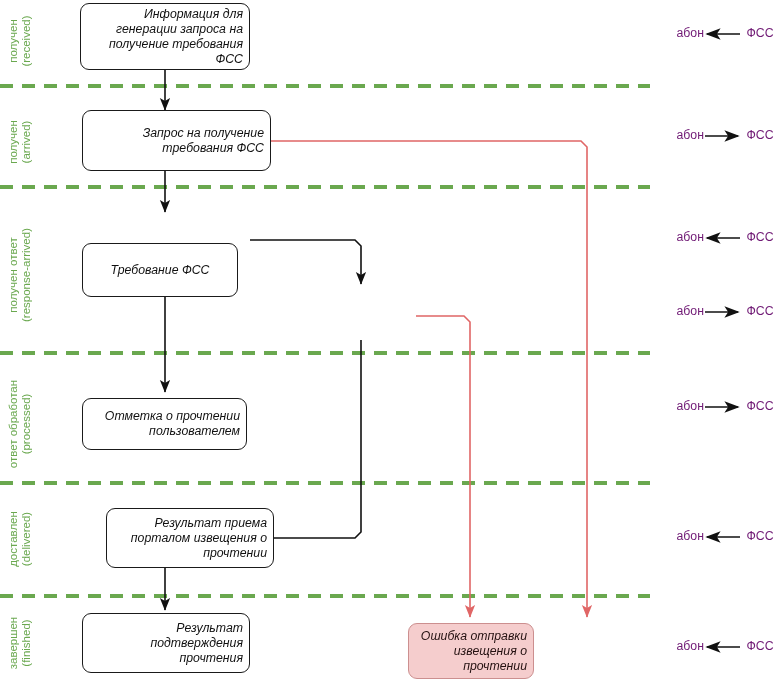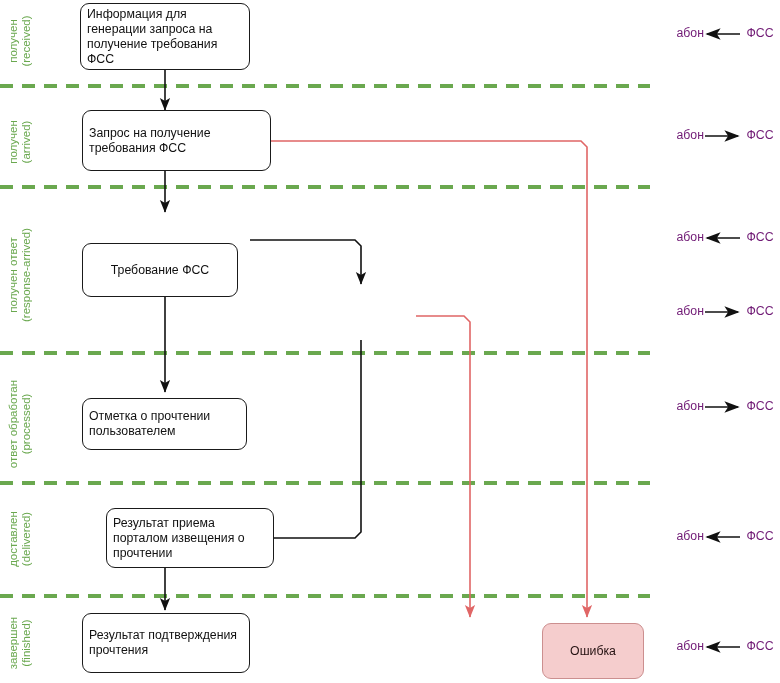--- a/index.html
+++ b/index.html
@@ -24,29 +24,30 @@
     width: 780px;
     height: 683px;
     pointer-events: none;
   }
   .node {
     position: absolute;
     box-sizing: border-box;
     display: flex;
     align-items: center;
     justify-content: center;
-    text-align: left;
+    text-align: right;
     border: 1.4px solid #1a1a1a;
     border-radius: 9px;
     background: #ffffff;
     color: #111111;
     font-size: 12.3px;
     line-height: 15px;
     padding: 4px 6px;
     z-index: 3;
+    font-style: italic;
   }
   .node.error {
     background: #f5cdcd;
     border-color: #cc8f8f;
     color: #241111;
   }
   .lane-label {
     position: absolute;
     color: #6aa84f;
     font-size: 11.5px;
@@ -162,22 +163,22 @@
 
   <div class="node" style="left:82px; top:213px; width:156px; height:54px;margin-top:30px;">Требование ФСС</div>
 
 
   <div class="node" style="left:82px; top:398px; width:165px; height:52px;">Отметка о прочтении пользователем</div>
 
   <div class="node" style="left:82px; top:508px; width:168px; height:60px;margin-left:24px;">Результат приема порталом извещения о прочтении</div>
 
   <div class="node" style="left:82px; top:613px; width:168px; height:60px;">Результат подтверждения прочтения</div>
 
+  <div class="node error" style="left:408px; top:623px; width:126px; height:56px;">Ошибка отправки извещения о прочтении</div>
 
-  <div class="node error" style="left:542px; top:623px; width:102px; height:56px;">Ошибка</div>
 
   <div class="actor actor-left" style="left:660px; top:26px; width:44px;">абон</div>
   <div class="actor actor-right" style="left:742px; top:26px; width:36px;">ФСС</div>
 
   <div class="actor actor-left" style="left:660px; top:128px; width:44px;">абон</div>
   <div class="actor actor-right" style="left:742px; top:128px; width:36px;">ФСС</div>
 
   <div class="actor actor-left" style="left:660px; top:230px; width:44px;">абон</div>
   <div class="actor actor-right" style="left:742px; top:230px; width:36px;">ФСС</div>
 

